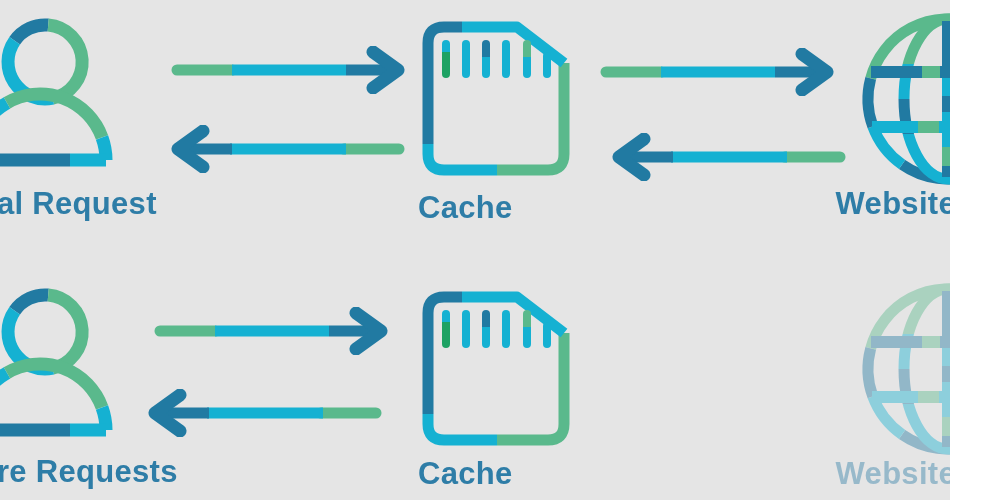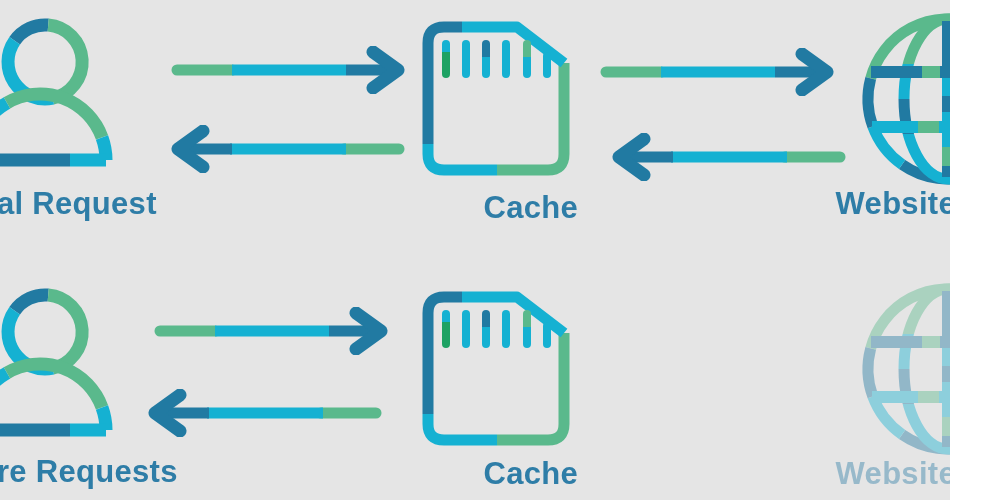--- a/index.html
+++ b/index.html
@@ -1,20 +1,20 @@
 <!DOCTYPE html>
 <html><head>
 <meta charset="utf-8">
 <style>
   html,body{margin:0;padding:0;background:#fff;}
   .canvas{position:relative;width:950px;height:500px;background:#e5e5e5;overflow:hidden;
           font-family:"Liberation Sans", sans-serif;}
   .icon,.arrow{position:absolute;}
   .label{position:absolute;font-weight:600;font-size:31px;color:#2e7da7;white-space:nowrap;letter-spacing:.3px;}
-  .label.center{text-align:right;}
+  .label.center{text-align:left;}
   .faded{opacity:.42;}
   .defs{position:absolute;width:0;height:0;}
 </style>
 </head>
 <body>
 
 <div class="canvas">
 
   <svg class="defs" aria-hidden="true">
     <defs>

